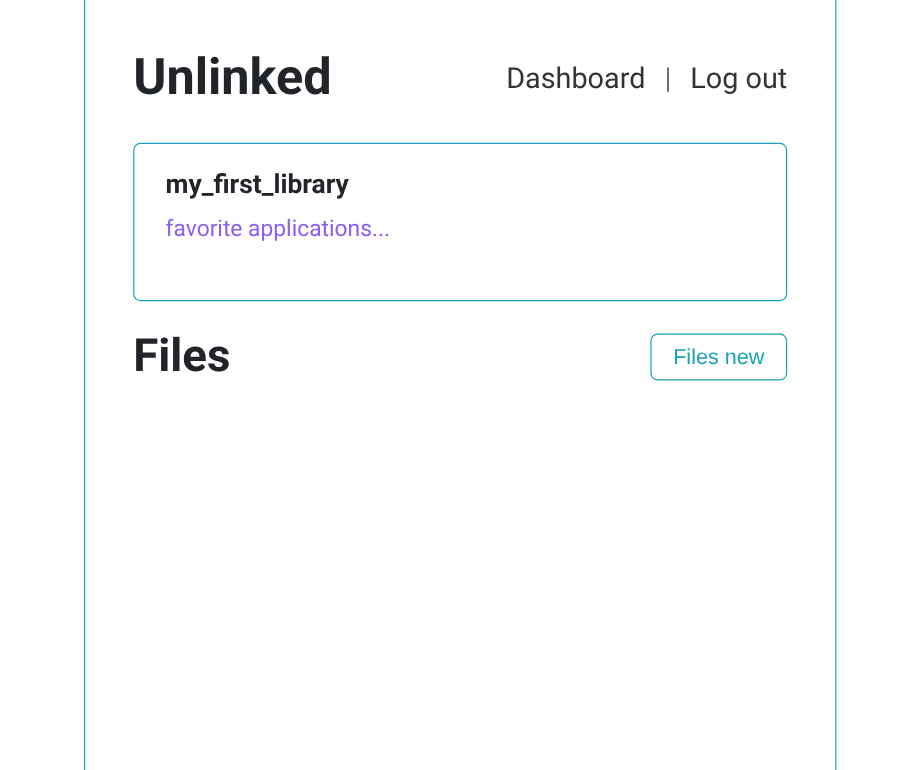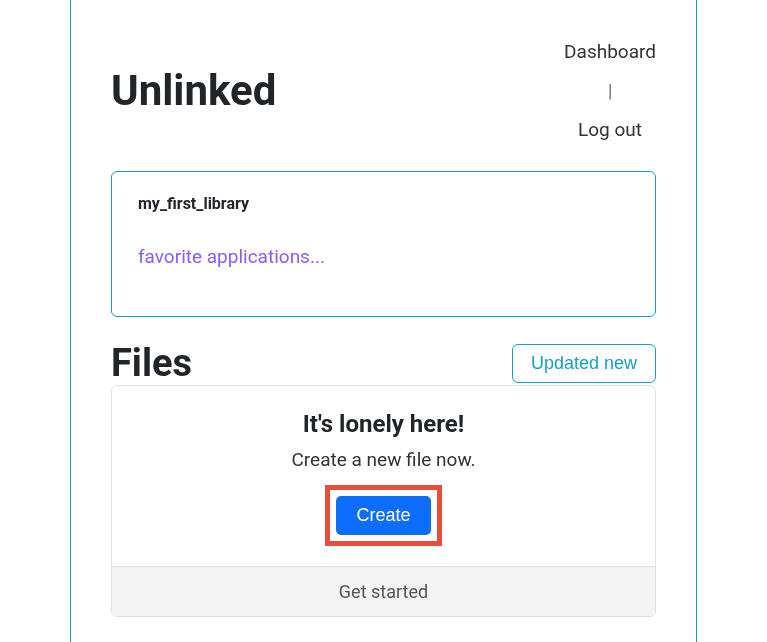--- a/index.html
+++ b/index.html
@@ -31,58 +31,58 @@
     .brand {
       font-size: 42px;
       font-weight: 700;
       color: #212529;
       text-decoration: none;
     }
     .nav {
       display: flex;
       align-items: center;
       gap: 16px;
-      font-size: 19px;
+      font-size: 24px;
       color: #333;
-      flex-direction: column;
     }
     .nav-link {
       color: #333;
       text-decoration: none;
       cursor: pointer;
     }
     .nav-divider {
       color: #333;
       font-weight: 300;
     }
     .library-card {
       border: 1px solid #17a2b8;
       border-radius: 6px;
       padding: 22px 26px 22px 26px;
       margin-bottom: 24px;
     }
     .library-title {
-      font-size: 16px;
+      font-size: 22px;
       font-weight: 700;
       color: #212529;
-      margin-bottom: 32px;
+      margin-bottom: 12px;
     }
     .library-desc {
       font-size: 19px;
       color: #8b5cf6;
       margin-bottom: 26px;
     }
     .library-updated {
       font-size: 17px;
       color: #6c757d;
     }
     .files-header {
       display: flex;
       justify-content: space-between;
       align-items: center;
+      margin-bottom: 24px;
     }
     .files-title {
       font-size: 38px;
       font-weight: 700;
       color: #212529;
     }
     .create-new-btn {
       border: 1px solid #17a2b8;
       background: #fff;
       color: #17a2b8;
@@ -148,27 +148,17 @@
     </div>
   </div>
 
   <div class="library-card">
     <div class="library-title">my_first_library</div>
     <div class="library-desc">favorite applications...</div>
   </div>
 
   <div class="files-header">
     <div class="files-title">Files</div>
-    <button class="create-new-btn">Updated new</button>
+    <button class="create-new-btn">Files new</button>
   </div>
 
-  <div class="empty-card">
-    <div class="empty-body">
-      <div class="empty-title">It's lonely here!</div>
-      <div class="empty-subtitle">Create a new file now.</div>
-      <div class="create-btn-wrap">
-        <button class="create-btn">Create</button>
-      </div>
-    </div>
-    <div class="empty-footer">Get started</div>
-  </div>
 
 </div>
 
 </body></html>

